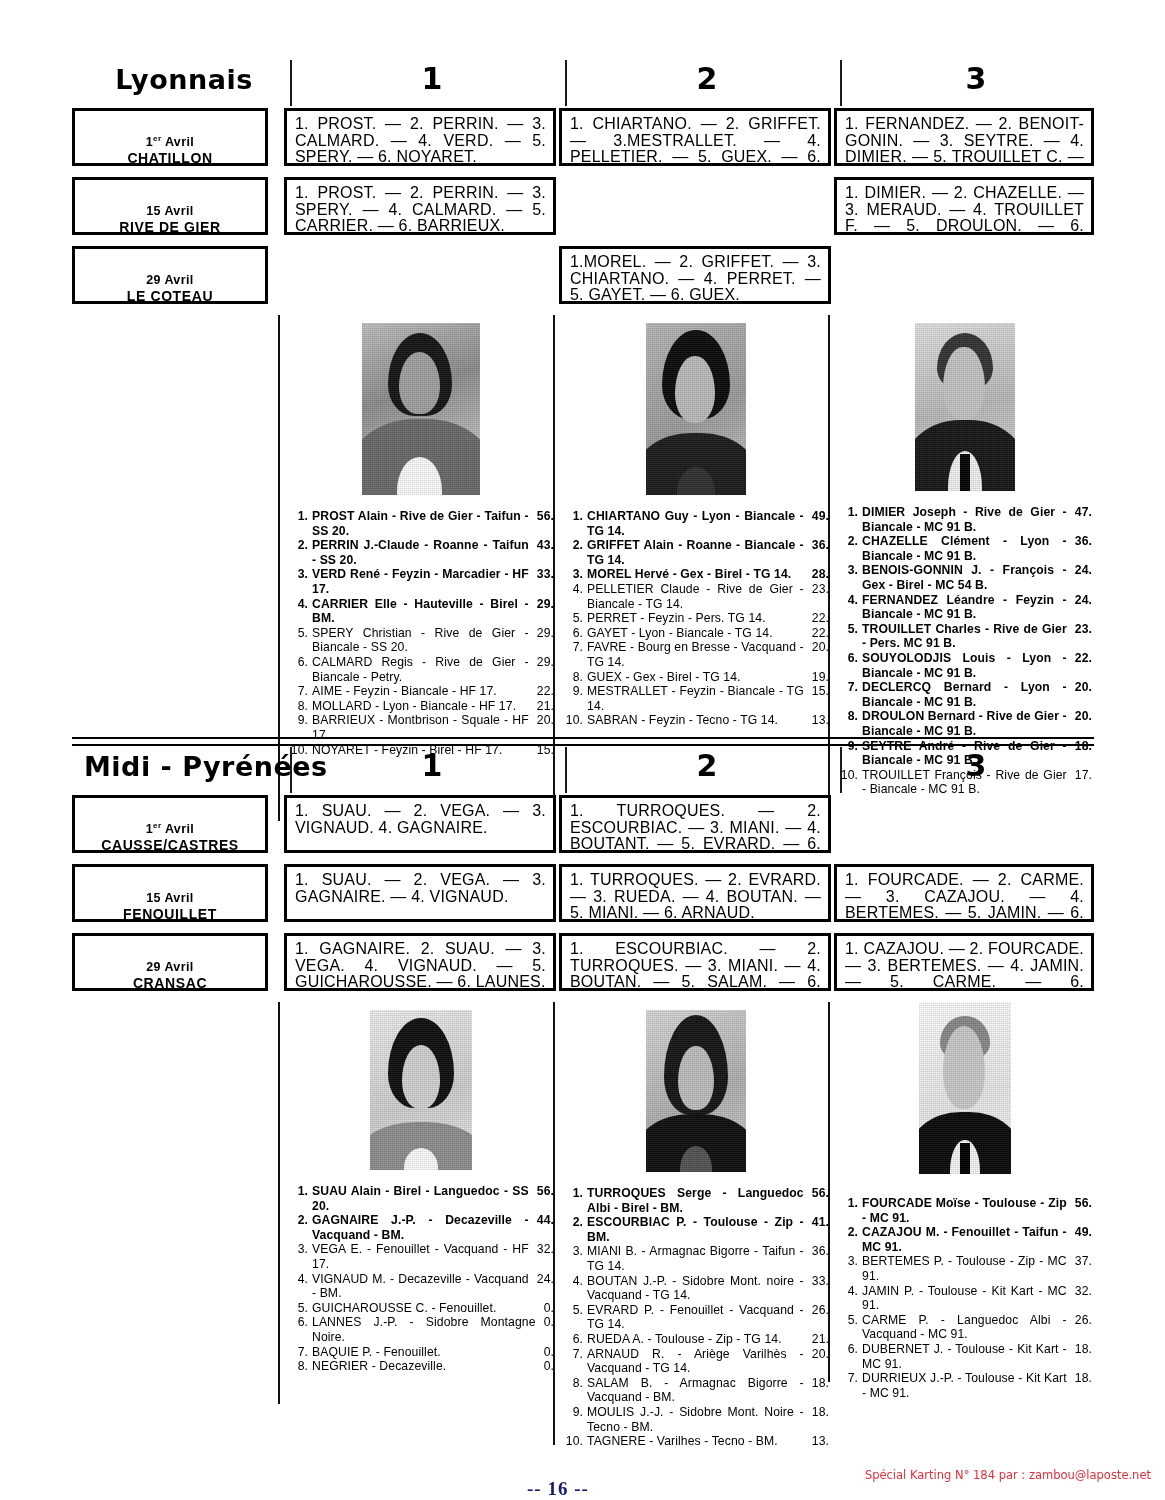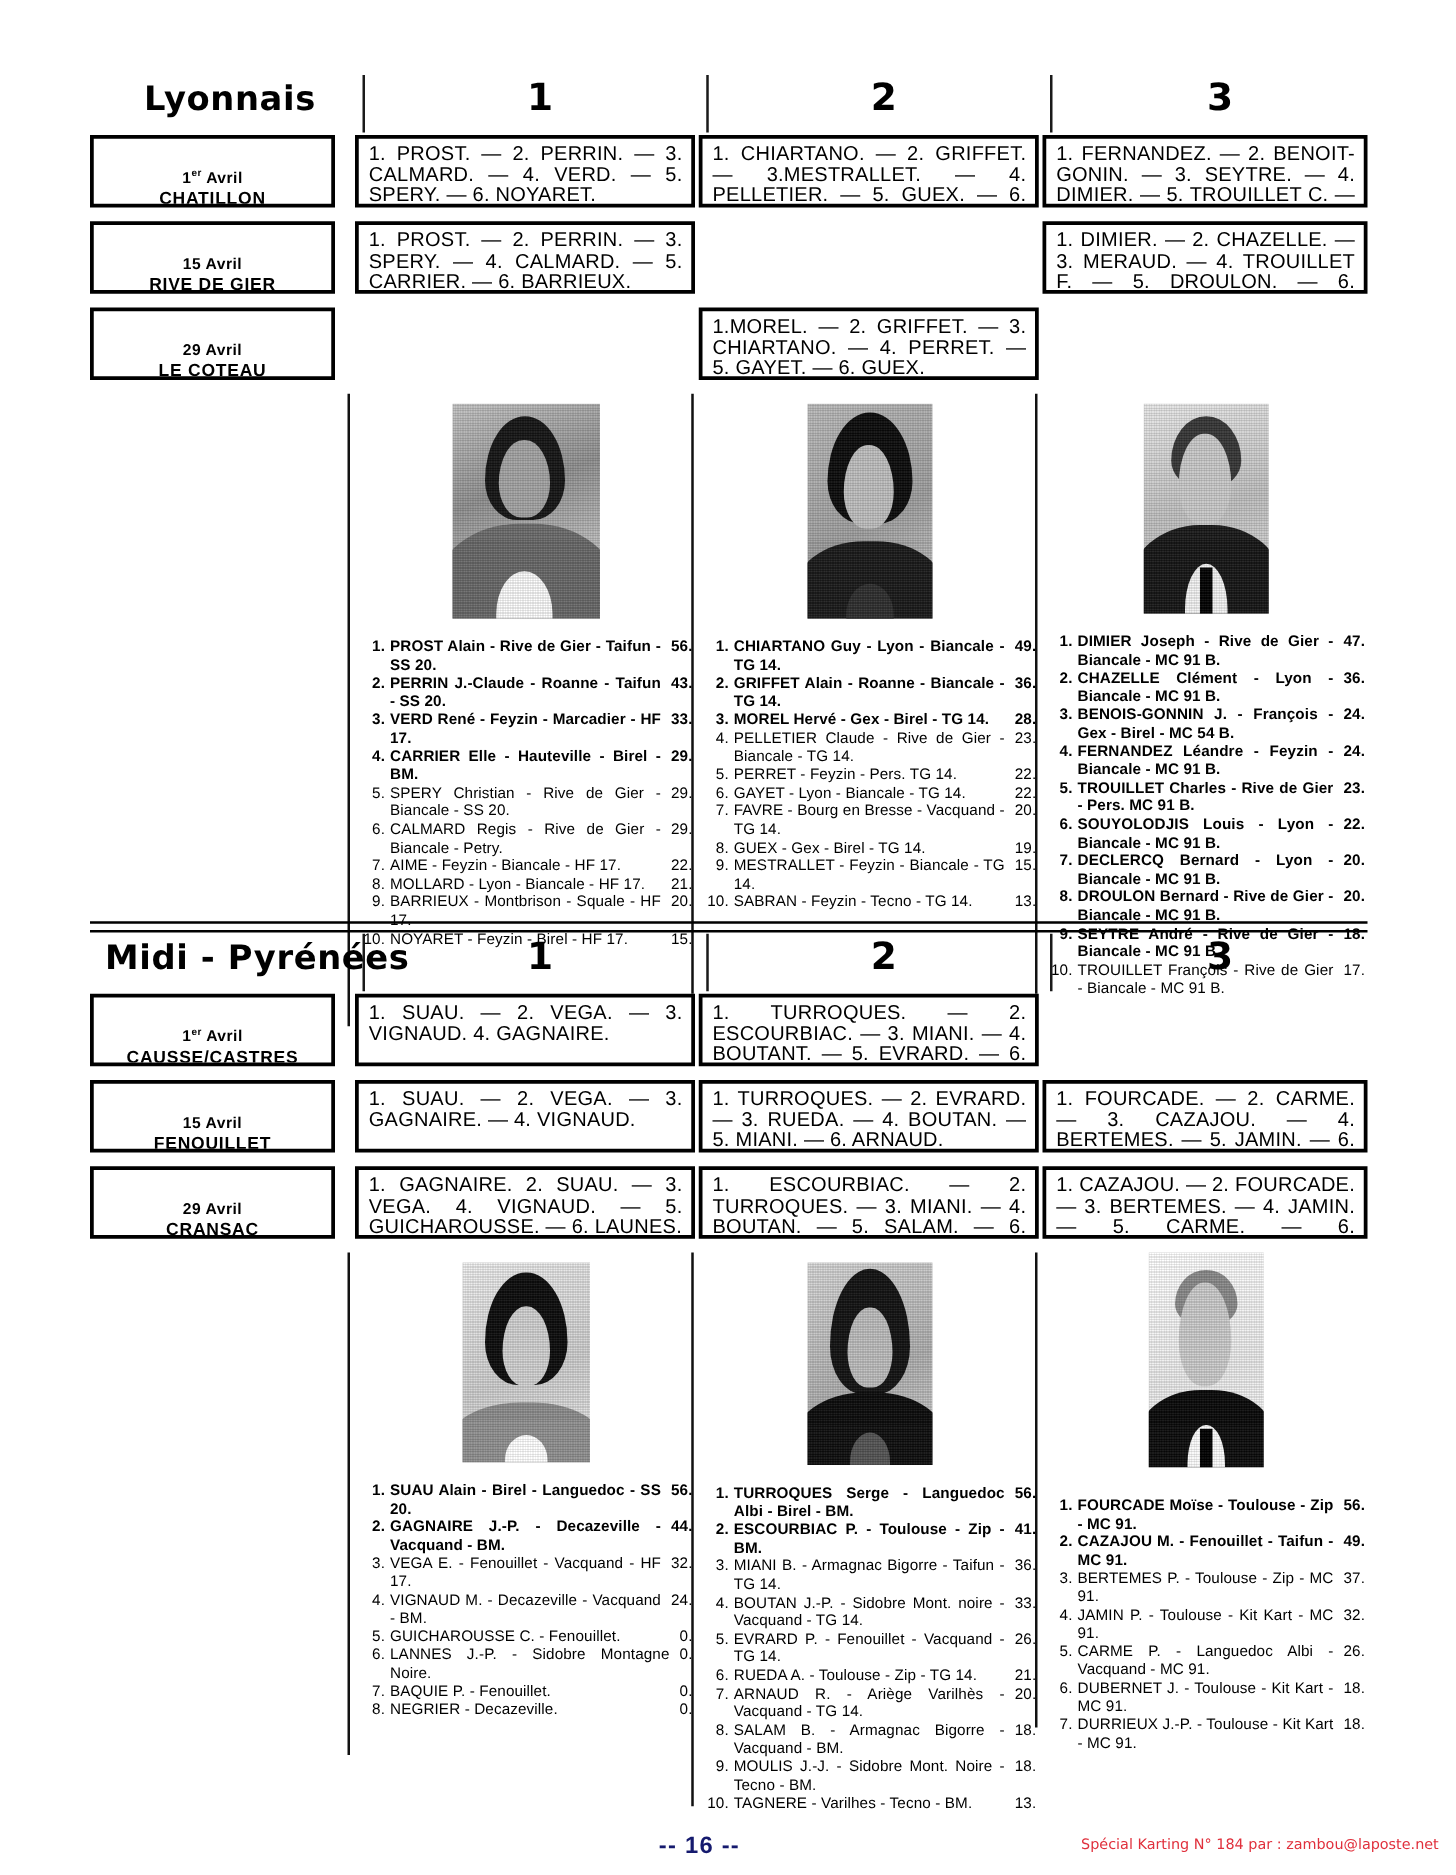--- a/index.html
+++ b/index.html
@@ -260,25 +260,25 @@
   .footer {
     position: absolute;
     left: 0;
     top: 1462px;
     width: 1165px;
     height: 32px;
   }
   .pagenum {
     position: absolute;
     left: 527px;
-    top: 4px;
+    top: 16px;
     font-size: 19px;
     font-weight: bold;
     color: #151a6e;
-    font-family: Liberation Sans, sans-serif;
+    font-family: Liberation Serif, serif;
     letter-spacing: 1px;
   }
   .credit {
     position: absolute;
     right: 14px;
     top: 6px;
     font-size: 11.5px;
     color: #e0303c;
     font-family: "DejaVu Sans", sans-serif;
     white-space: nowrap;

